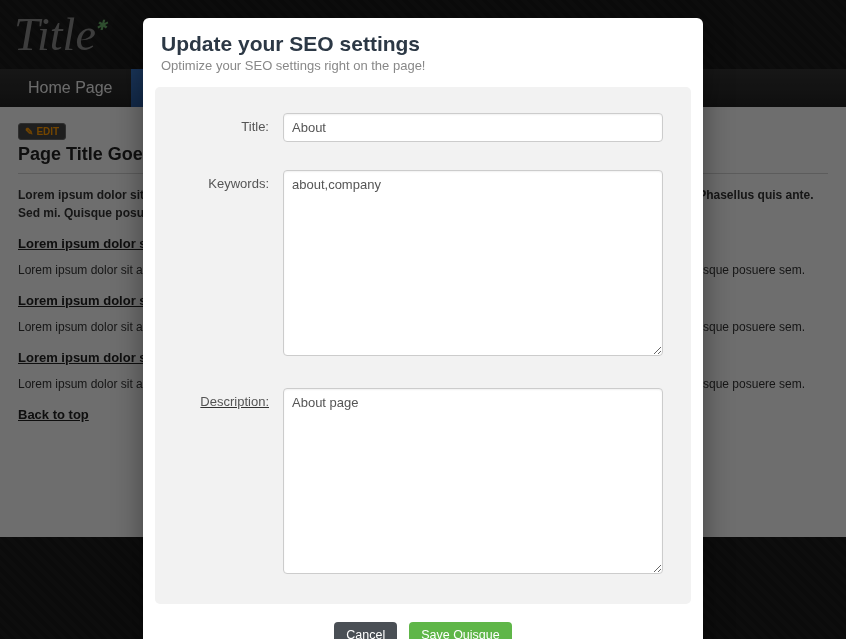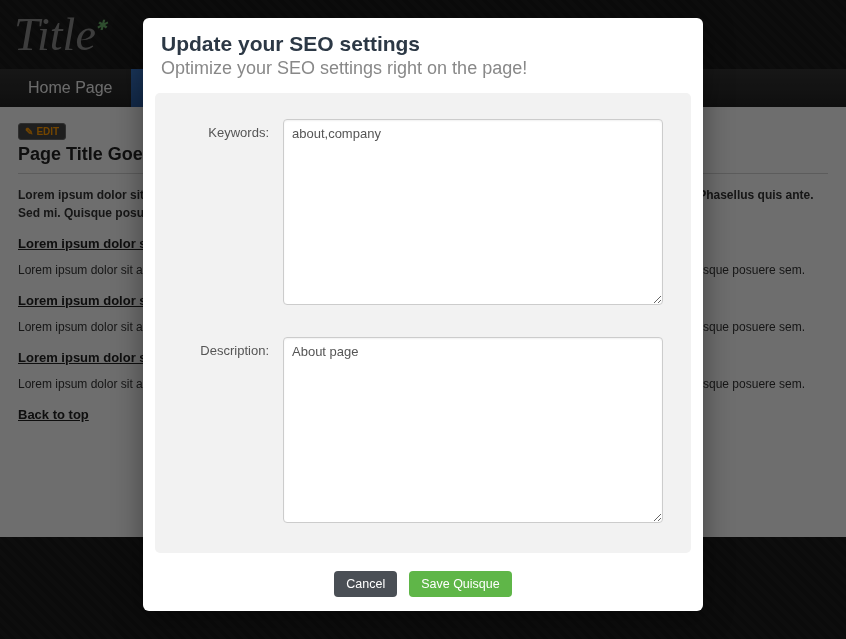--- a/index.html
+++ b/index.html
@@ -88,34 +88,34 @@
 .modal-head {
   padding: 14px 18px 10px;
 }
 .modal-head h2 {
   font-size: 21px;
   color: #2c3845;
   font-weight: bold;
   margin-bottom: 2px;
 }
 .modal-head p {
-  font-size: 18px;
+  font-size: 13px;
   color: #888;
 }
 .modal-body {
   background: #f2f2f2;
   border-radius: 5px;
   margin: 4px 12px 12px;
   padding: 26px 28px 26px 18px;
 }
 .form-row {
   display: flex;
   margin-bottom: 28px;
 }
-.form-row:last-child { margin-bottom: 0; }
+.form-row:last-child { margin-bottom: 0; text-decoration: underline; }
 .form-label {
   width: 110px;
   text-align: right;
   padding-right: 14px;
   padding-top: 6px;
   font-size: 13px;
   color: #555;
 }
 .form-field { flex: 1; }
 .form-field input, .form-field textarea {
@@ -186,20 +186,26 @@
 </div>
 
 <div class="overlay">
   <div class="modal">
     <div class="modal-head">
       <h2>Update your SEO settings</h2>
       <p>Optimize your SEO settings right on the page!</p>
     </div>
     <div class="modal-body">
 
+      <div class="form-row">
+        <div class="form-label">Title:</div>
+        <div class="form-field">
+          <input type="text" value="About" style="">
+        </div>
+      </div>
 
       <div class="form-row">
         <div class="form-label">Keywords:</div>
         <div class="form-field">
           <textarea style="">about,company</textarea>
         </div>
       </div>
 
       <div class="form-row">
         <div class="form-label">Description:</div>

